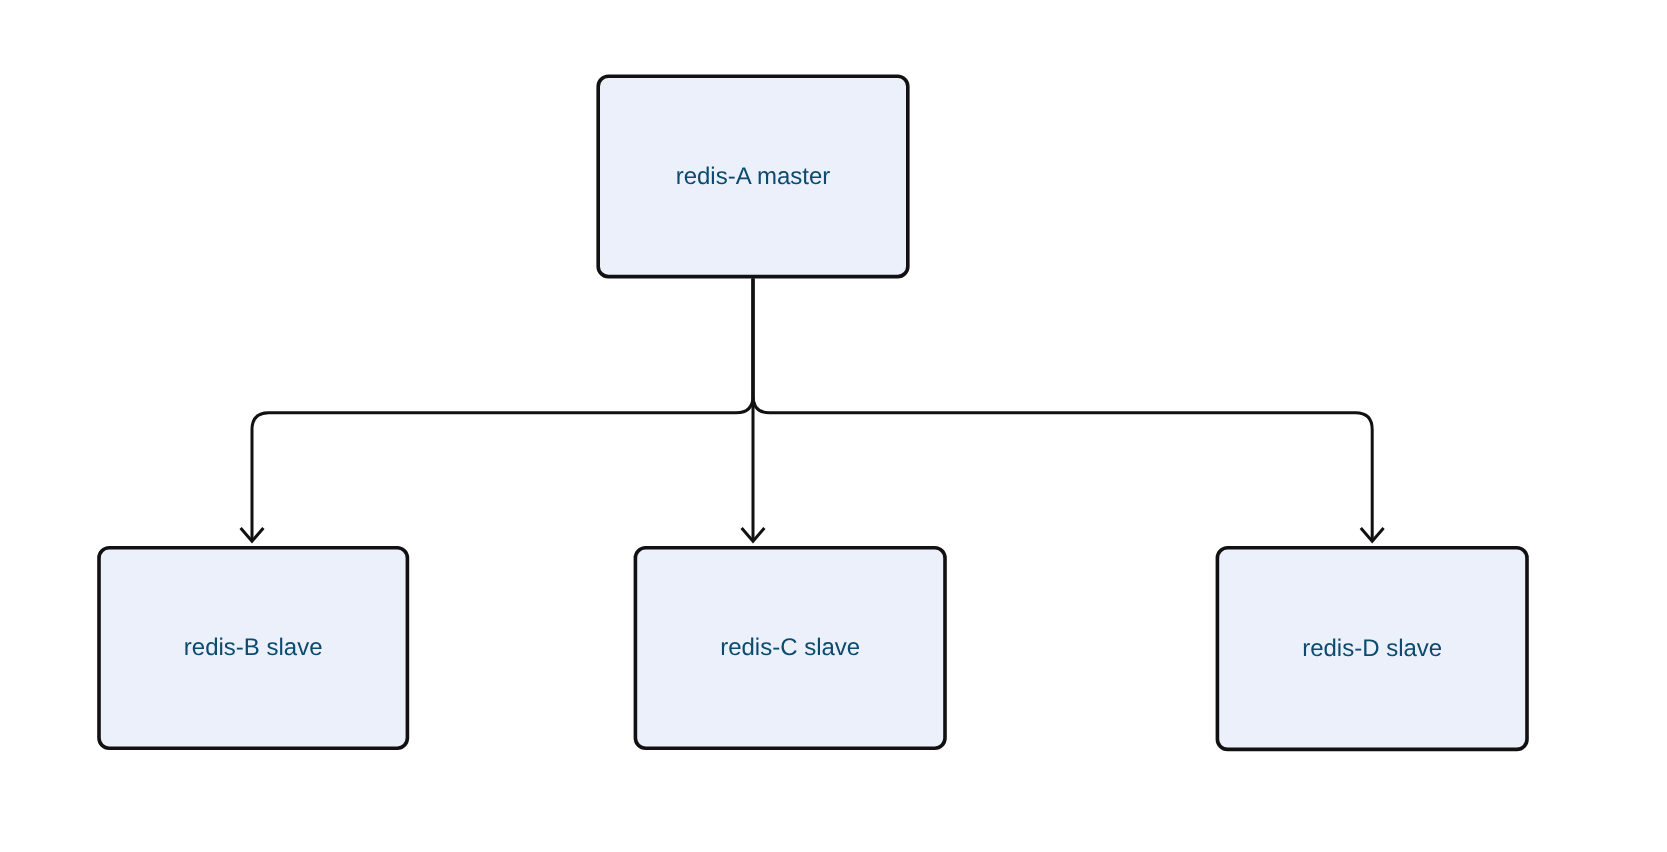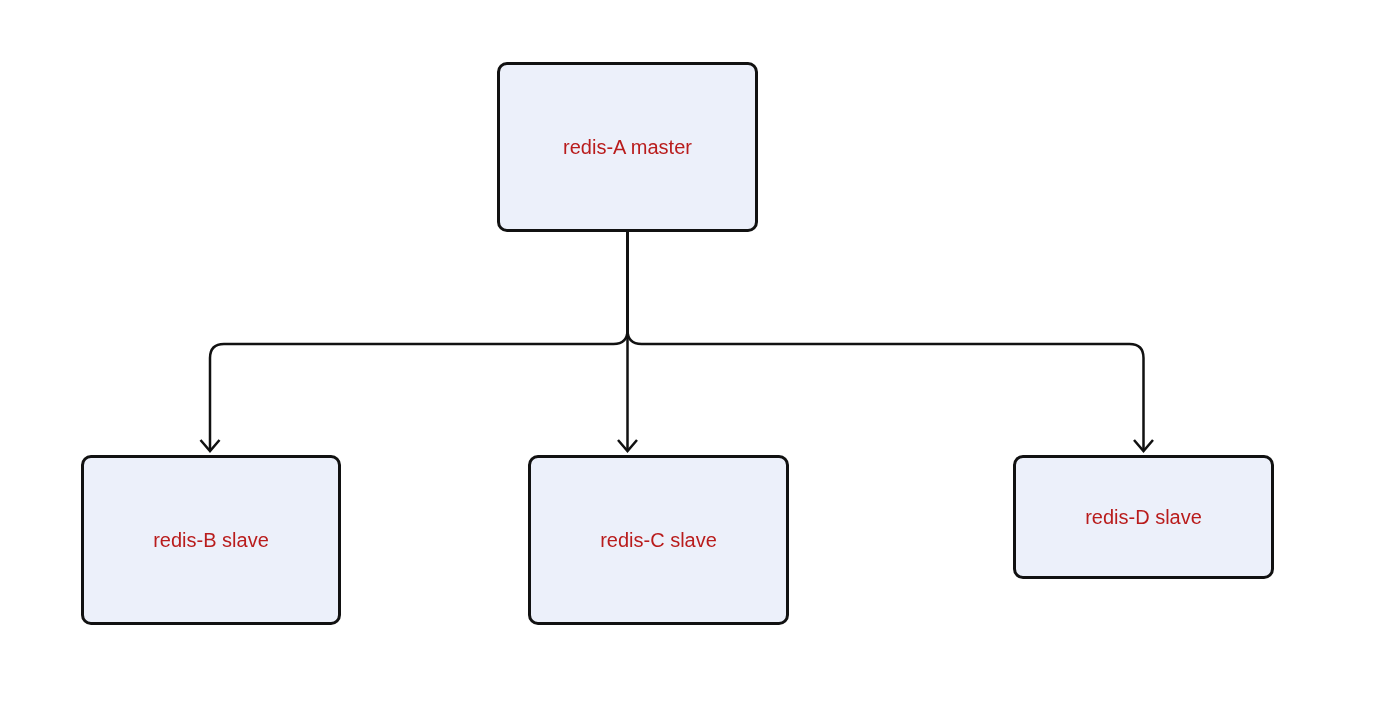--- a/index.html
+++ b/index.html
@@ -35,29 +35,29 @@
   }
   .node {
     position: absolute;
     box-sizing: border-box;
     background: #ECF0FA;
     border: 3px solid #111111;
     border-radius: 10px;
     display: flex;
     align-items: center;
     justify-content: center;
-    color: #b91c1c;
+    color: #0c4a6e;
     font-size: 20px;
     line-height: 1.2;
     text-align: center;
   }
   .node-master { left: 497px; top: 62px;  width: 261px; height: 170px; }
   .node-b      { left: 81px;  top: 455px; width: 260px; height: 170px; }
   .node-c      { left: 497px; top: 455px; width: 261px; height: 170px; margin-left: 31px; }
-  .node-d      { left: 1013px;top: 455px; width: 261px; height: 124px; }
+  .node-d      { left: 1013px;top: 455px; width: 261px; height: 171px; }
 </style>
 </head>
 <body>
 
 <div class="canvas">
 
   <svg class="edges-layer" viewBox="0 0 1389 710" xmlns="http://www.w3.org/2000/svg">
 
     <path class="edge" d="M627.5 232 L627.5 330 Q627.5 344 613.5 344 L224 344 Q210 344 210 358 L210 450"></path>
     <path class="arrowhead" d="M200.5 440 L210 451 L219.5 440"></path>

